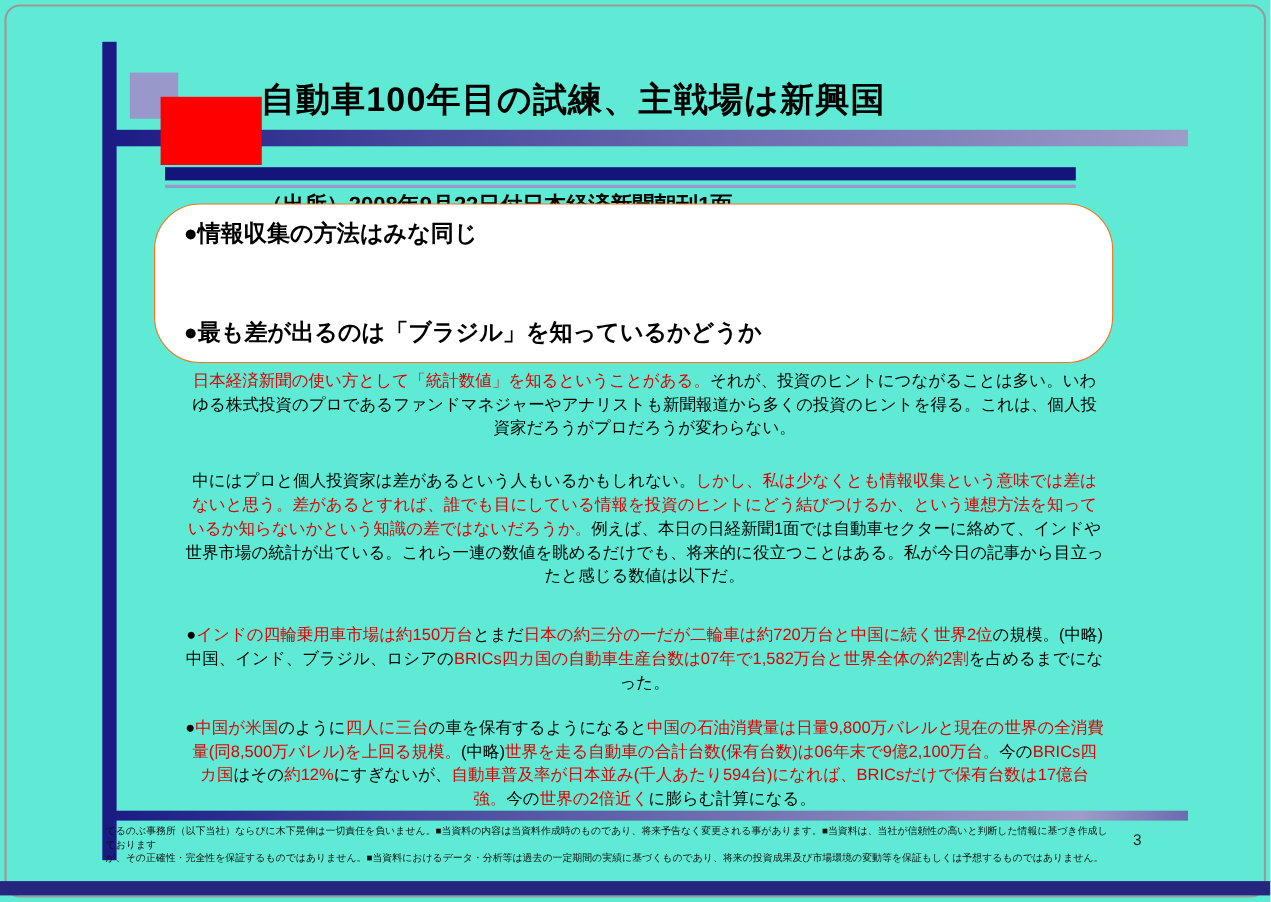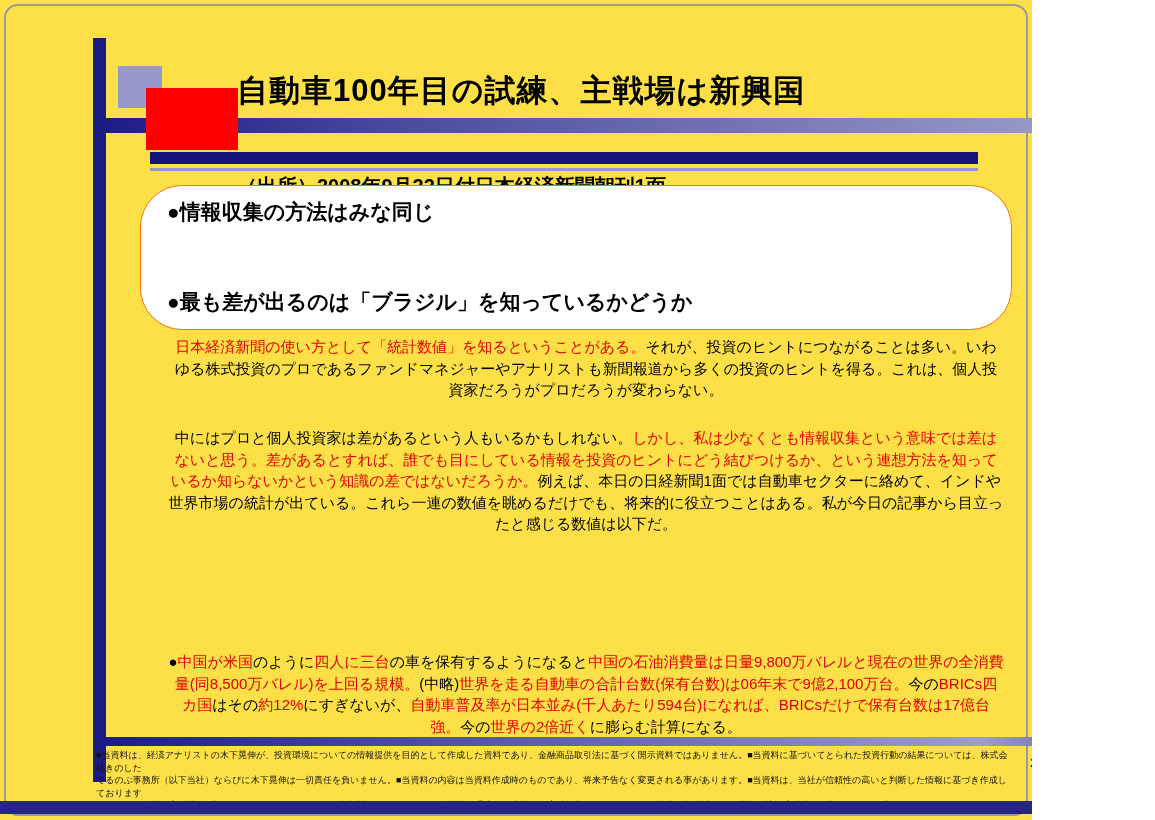--- a/index.html
+++ b/index.html
@@ -1,17 +1,17 @@
 <!DOCTYPE html>
 <html style="--navy: #1b1b85; --navy_dark: #14147a; --lavender: #9898cb; --red: #ff0000; --red_text: #e00000; --bar_light: #9d9dc8;"><head>
 <meta charset="utf-8">
 <style>
   html,body{margin:0;padding:0;background:#ffffff;}
   .slide{
-    position:relative;width:1032px;height:820px;background:#fde047;
+    position:relative;width:1155px;height:820px;background:#5eead4;
     font-family:"Liberation Sans",sans-serif;color:#000;overflow:hidden;
   }
   .frame{position:absolute;inset:4px;border:2px solid #9a9a9a;border-radius:14px;}
   .left-bar{position:absolute;left:93px;top:38px;width:13px;height:744px;background:var(--navy,#1b1b85);}
   .title-bar{
     position:absolute;left:99px;top:118px;width:981px;height:15px;
     background:linear-gradient(90deg,var(--navy,#1b1b85) 0%,#4a4a9e 30%,var(--bar_light,#9d9dc8) 100%);
   }
   .sq-lav{position:absolute;left:118px;top:66px;width:44px;height:42px;background:var(--lavender,#9898cb);}
   .sq-red{position:absolute;left:146px;top:88px;width:92px;height:62px;background:var(--red,#ff0000);}
@@ -48,23 +48,23 @@
   <div class="divider"></div>
   <div class="divider-under"></div>
 
   <div class="box">
     <div class="box-line bl1">●情報収集の方法はみな同じ</div>
     <div class="box-line bl3">●最も差が出るのは「ブラジル」を知っているかどうか</div>
   </div>
 
   <p class="body p1"><span class="run-red">日本経済新聞の使い方として「統計数値」を知るということがある。</span><span class="run-black">それが、投資のヒントにつながることは多い。いわゆる株式投資のプロであるファンドマネジャーやアナリストも新聞報道から多くの投資のヒントを得る。これは、個人投資家だろうがプロだろうが変わらない。</span></p>
   <p class="body p2"><span class="run-black">中にはプロと個人投資家は差があるという人もいるかもしれない。</span><span class="run-red">しかし、私は少なくとも情報収集という意味では差はないと思う。差があるとすれば、誰でも目にしている情報を投資のヒントにどう結びつけるか、という連想方法を知っているか知らないかという知識の差ではないだろうか。</span><span class="run-black">例えば、本日の日経新聞1面では自動車セクターに絡めて、インドや世界市場の統計が出ている。これら一連の数値を眺めるだけでも、将来的に役立つことはある。私が今日の記事から目立ったと感じる数値は以下だ。</span></p>
+  <p class="body p3"><span class="run-black">●</span><span class="run-red">インドの四輪乗用車市場は約150万台</span><span class="run-black">とまだ</span><span class="run-red">日本の約三分の一だが二輪車は約720万台と中国に続く世界2位</span><span class="run-black">の規模。(中略)中国、インド、ブラジル、ロシアの</span><span class="run-red">BRICs四カ国の自動車生産台数は07年で1,582万台と世界全体の約2割</span><span class="run-black">を占めるまでになった。</span></p>
   <p class="body p4"><span class="run-black">●</span><span class="run-red">中国が米国</span><span class="run-black">のように</span><span class="run-red">四人に三台</span><span class="run-black">の車を保有するようになると</span><span class="run-red">中国の石油消費量は日量9,800万バレルと現在の世界の全消費量(同8,500万バレル)を上回る規模。</span><span class="run-black">(中略)</span><span class="run-red">世界を走る自動車の合計台数(保有台数)は06年末で9億2,100万台。</span><span class="run-black">今の</span><span class="run-red">BRICs四カ国</span><span class="run-black">はその</span><span class="run-red">約12%</span><span class="run-black">にすぎないが、</span><span class="run-red">自動車普及率が日本並み(千人あたり594台)になれば、BRICsだけで保有台数は17億台強。</span><span class="run-black">今の</span><span class="run-red">世界の2倍近く</span><span class="run-black">に膨らむ計算になる。</span></p>
 
   <div class="footer-bar"></div>
   <div class="disclaimer">
-    <div>■当資料は、経済アナリストの木下晃伸が、投資環境についての情報提供を目的として作成した資料であり、金融商品取引法に基づく開示資料ではありません。■当資料に基づいてとられた投資行動の結果については、株式会社きのした</div>
     <div>てるのぶ事務所（以下当社）ならびに木下晃伸は一切責任を負いません。■当資料の内容は当資料作成時のものであり、将来予告なく変更される事があります。■当資料は、当社が信頼性の高いと判断した情報に基づき作成しております</div>
     <div>が、その正確性・完全性を保証するものではありません。■当資料におけるデータ・分析等は過去の一定期間の実績に基づくものであり、将来の投資成果及び市場環境の変動等を保証もしくは予想するものではありません。</div>
   </div>
   <div class="pagenum">3</div>
   <div class="bottom-bar"></div>
 </div>
 
 </body></html>

